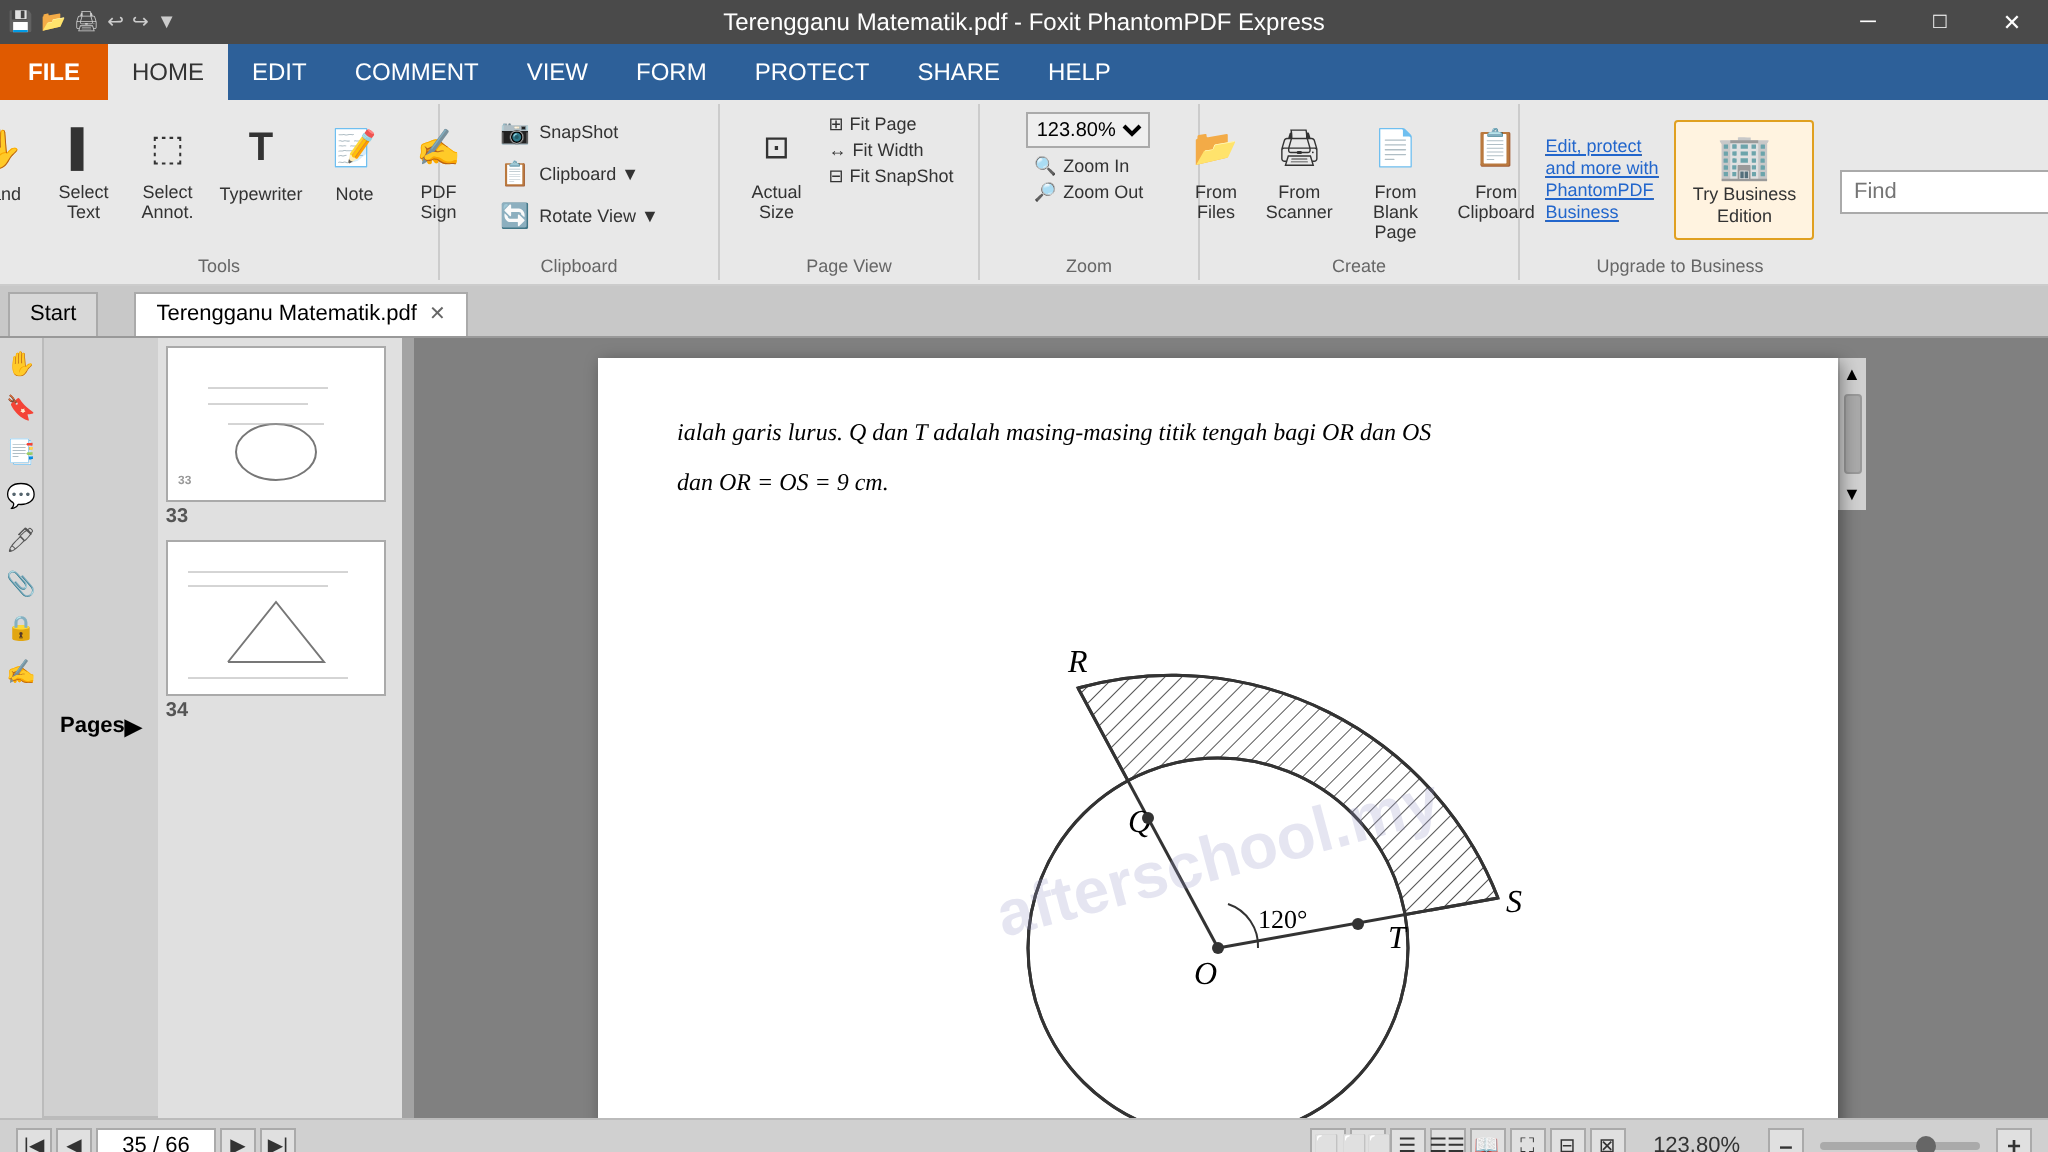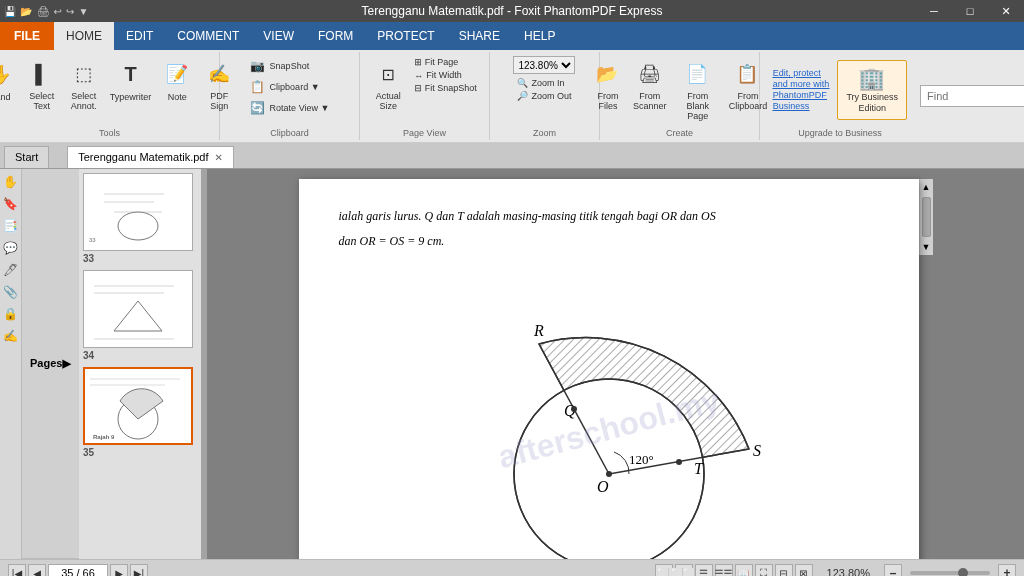--- a/index.html
+++ b/index.html
@@ -652,34 +652,20 @@
             <line x1="10" y1="15" x2="90" y2="15" stroke="#aaa" stroke-width="0.5"></line>
             <line x1="10" y1="22" x2="80" y2="22" stroke="#aaa" stroke-width="0.5"></line>
 
             <polyline points="30,60 54,30 78,60 30,60" fill="none" stroke="#777" stroke-width="1"></polyline>
             <line x1="10" y1="68" x2="90" y2="68" stroke="#aaa" stroke-width="0.5"></line>
           </svg>
         </div>
         <span class="page-thumb-label">34</span>
       </div>
 
-      <div class="page-thumb">
-        <div class="page-thumb-img selected">
-          <svg width="106" height="74" viewBox="0 0 106 74">
-            <rect width="106" height="74" fill="white"></rect>
-            <line x1="5" y1="10" x2="95" y2="10" stroke="#bbb" stroke-width="0.5"></line>
-            <line x1="5" y1="16" x2="80" y2="16" stroke="#bbb" stroke-width="0.5"></line>
-
-            <circle cx="53" cy="50" r="20" fill="none" stroke="#777" stroke-width="1"></circle>
-            <path d="M53,50 L35,32 A25,25 0 0,1 78,32 Z" fill="#ddd" stroke="#777" stroke-width="1"></path>
-            <text x="8" y="70" font-size="6" fill="#666">Rajah 9</text>
-          </svg>
-        </div>
-        <span class="page-thumb-label">35</span>
-      </div>
     </div>
   </div>
 
   <div class="doc-view">
     <div class="doc-page">
       <div class="watermark">afterschool.my</div>
 
       <div class="diagram-container">
         <div class="diagram-text">
           <span>ialah garis lurus. Q dan T adalah masing-masing titik tengah bagi OR dan OS</span>

